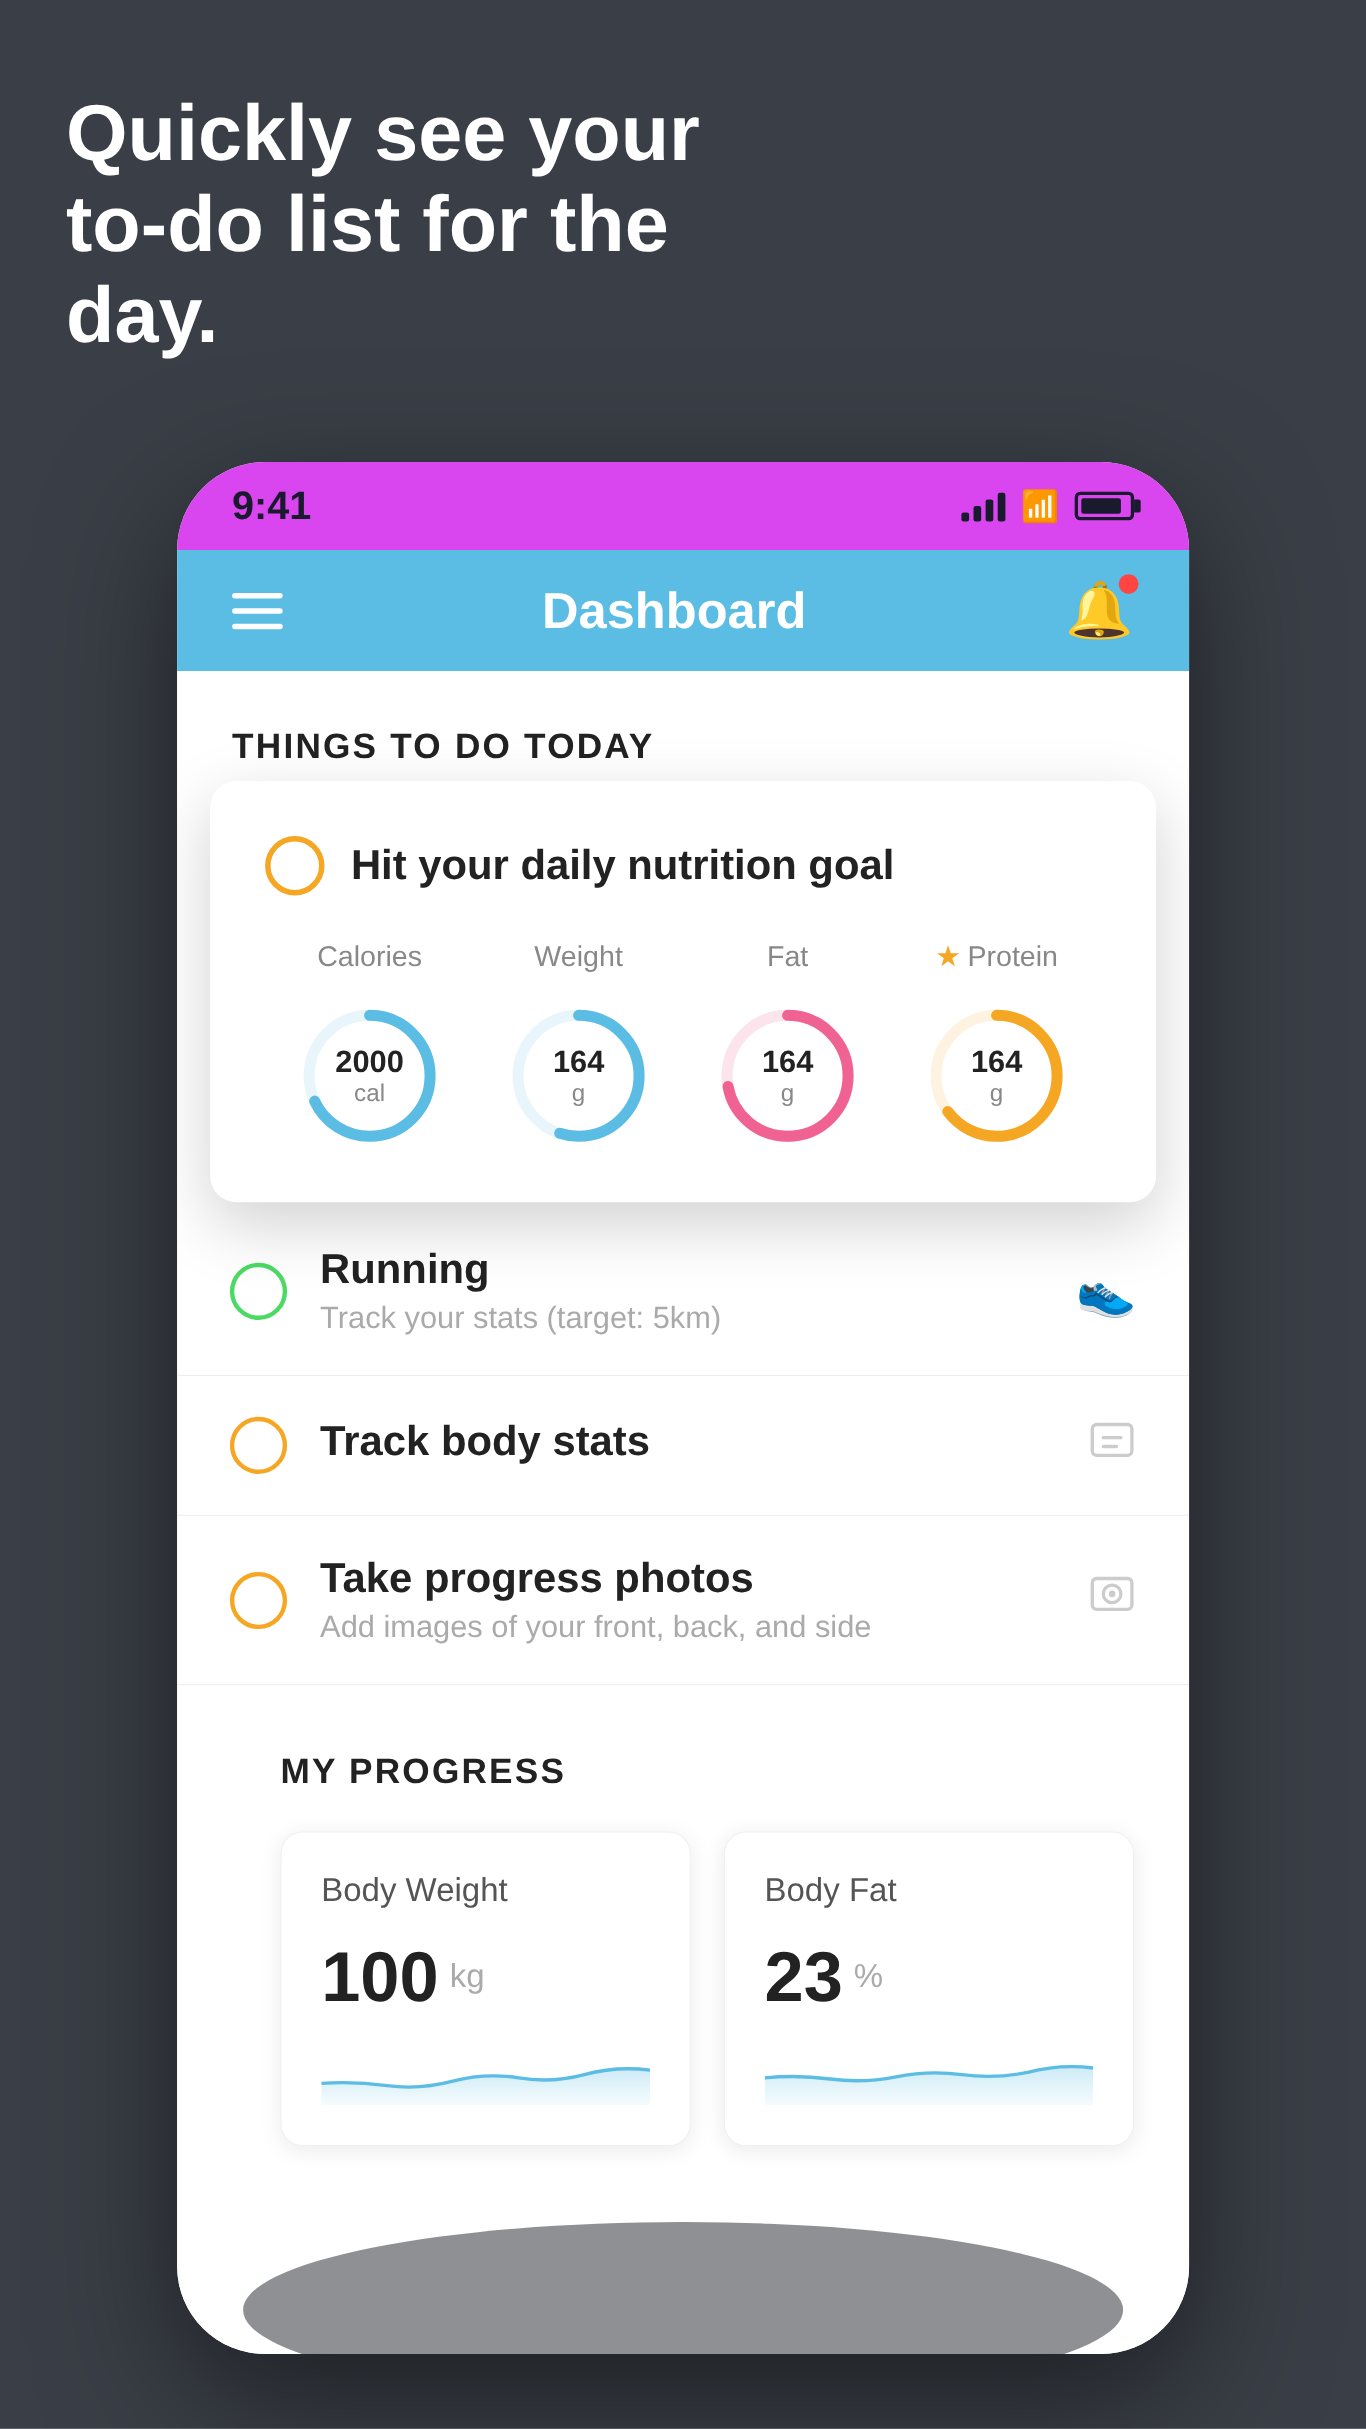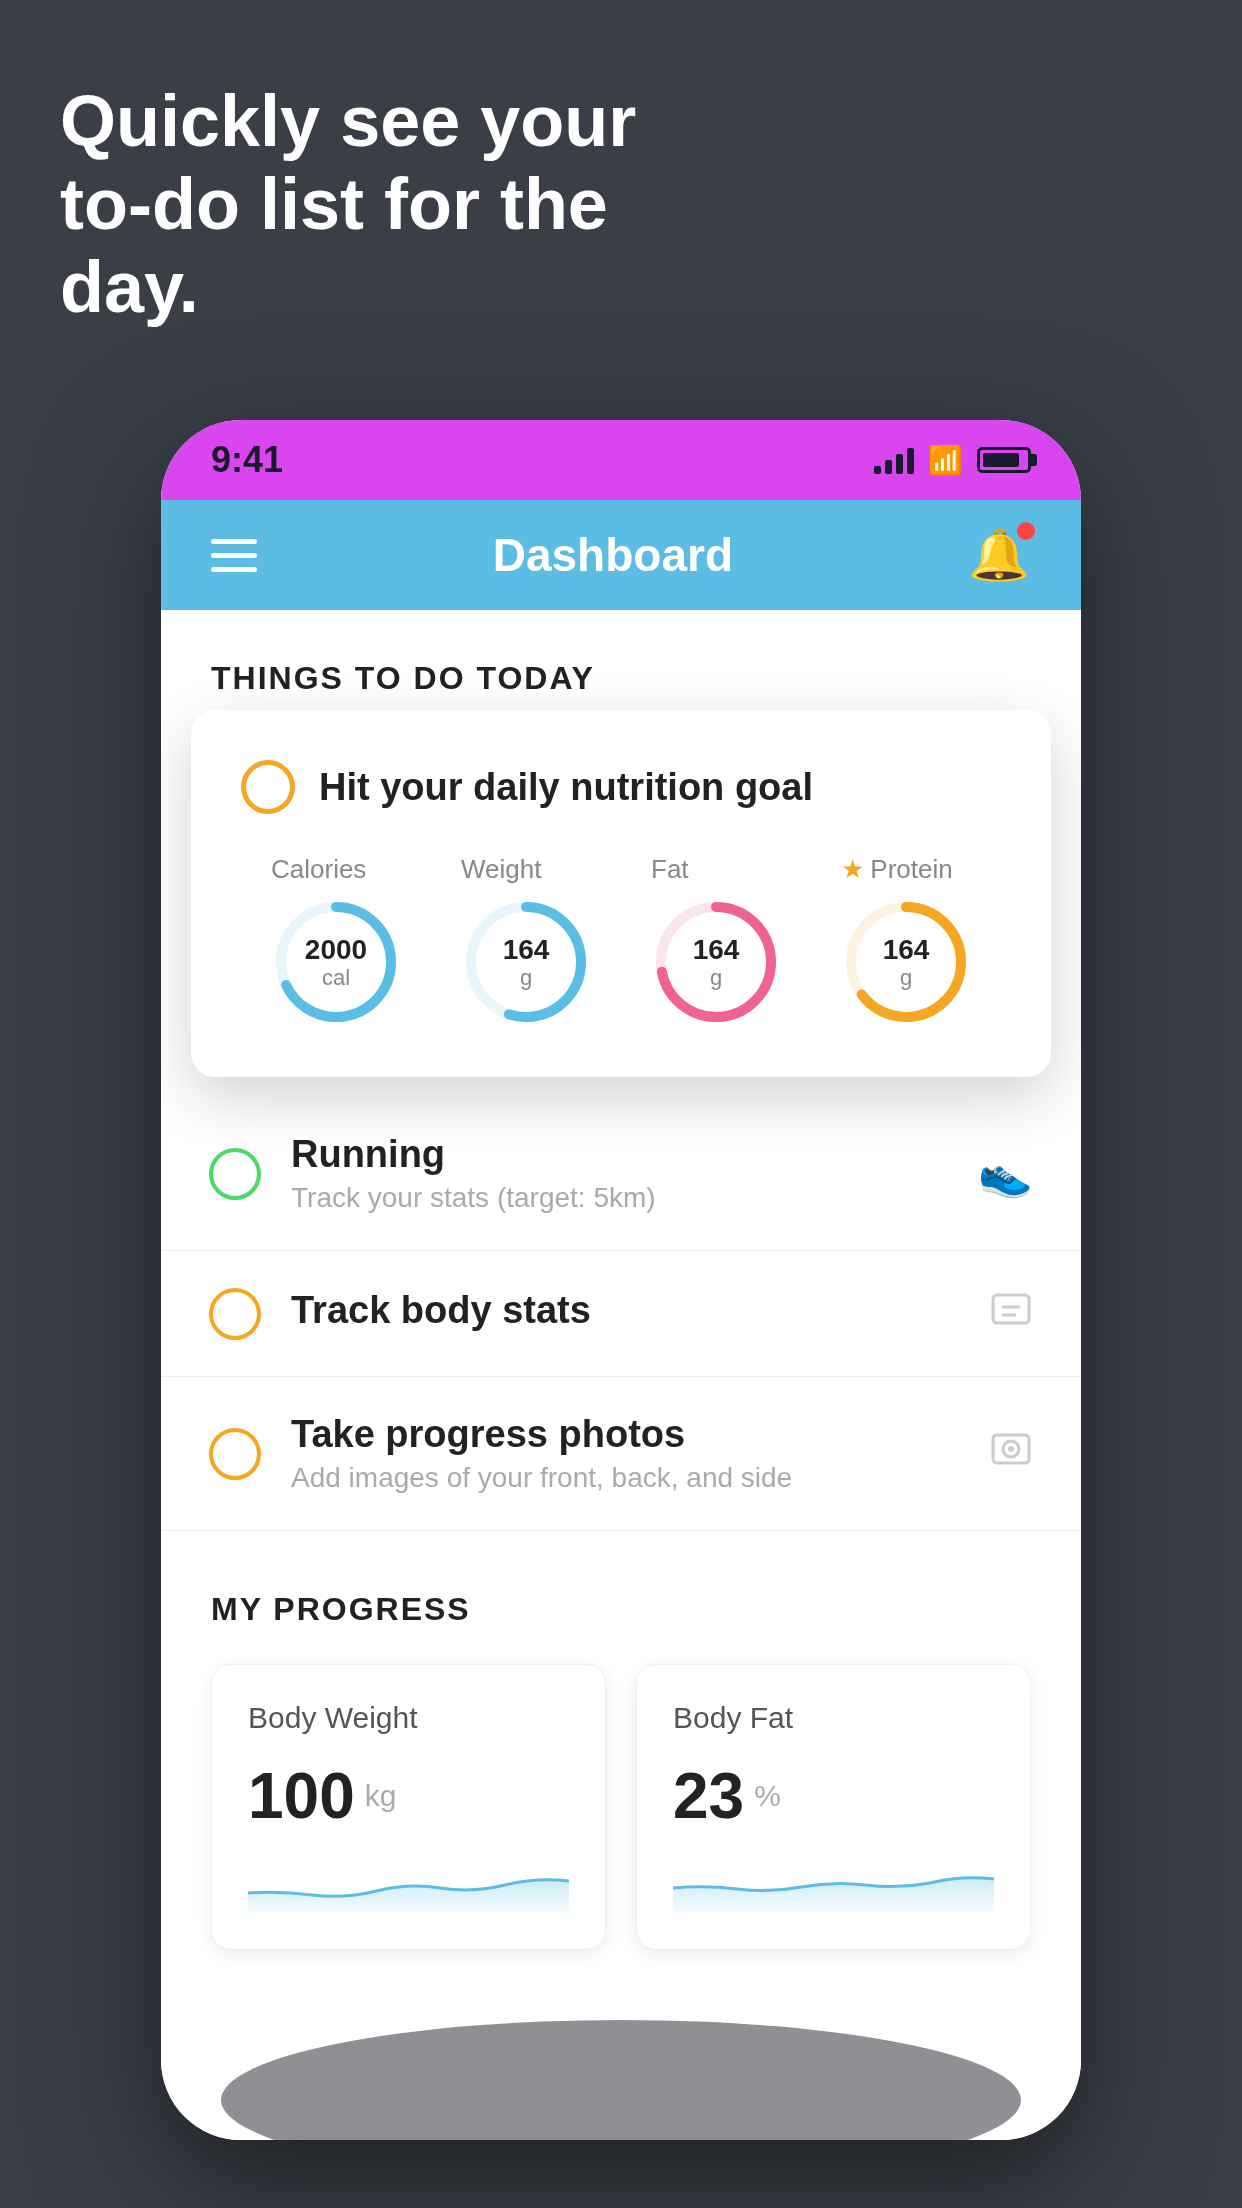--- a/index.html
+++ b/index.html
@@ -213,21 +213,22 @@
 
     .nutrition-rings {
       display: flex;
       justify-content: space-around;
       align-items: center;
     }
 
     .ring-item {
       display: flex;
       flex-direction: column;
-      gap: 12px;
+      align-items: center;
+      gap: 28px;
     }
 
     .ring-label {
       font-size: 26px;
       color: #888;
     }
 
     .ring-label-star {
       display: flex;
       align-items: center;
@@ -326,20 +327,21 @@
     }
 
     .todo-icon {
       font-size: 44px;
       color: #ccc;
     }
 
     
     .progress-section {
       padding: 60px 50px 40px 50px;
+      margin-left: 44px;
     }
 
     .progress-header {
       font-size: 32px;
       font-weight: 800;
       color: #222;
       letter-spacing: 2px;
       margin-bottom: 36px;
     }
 

